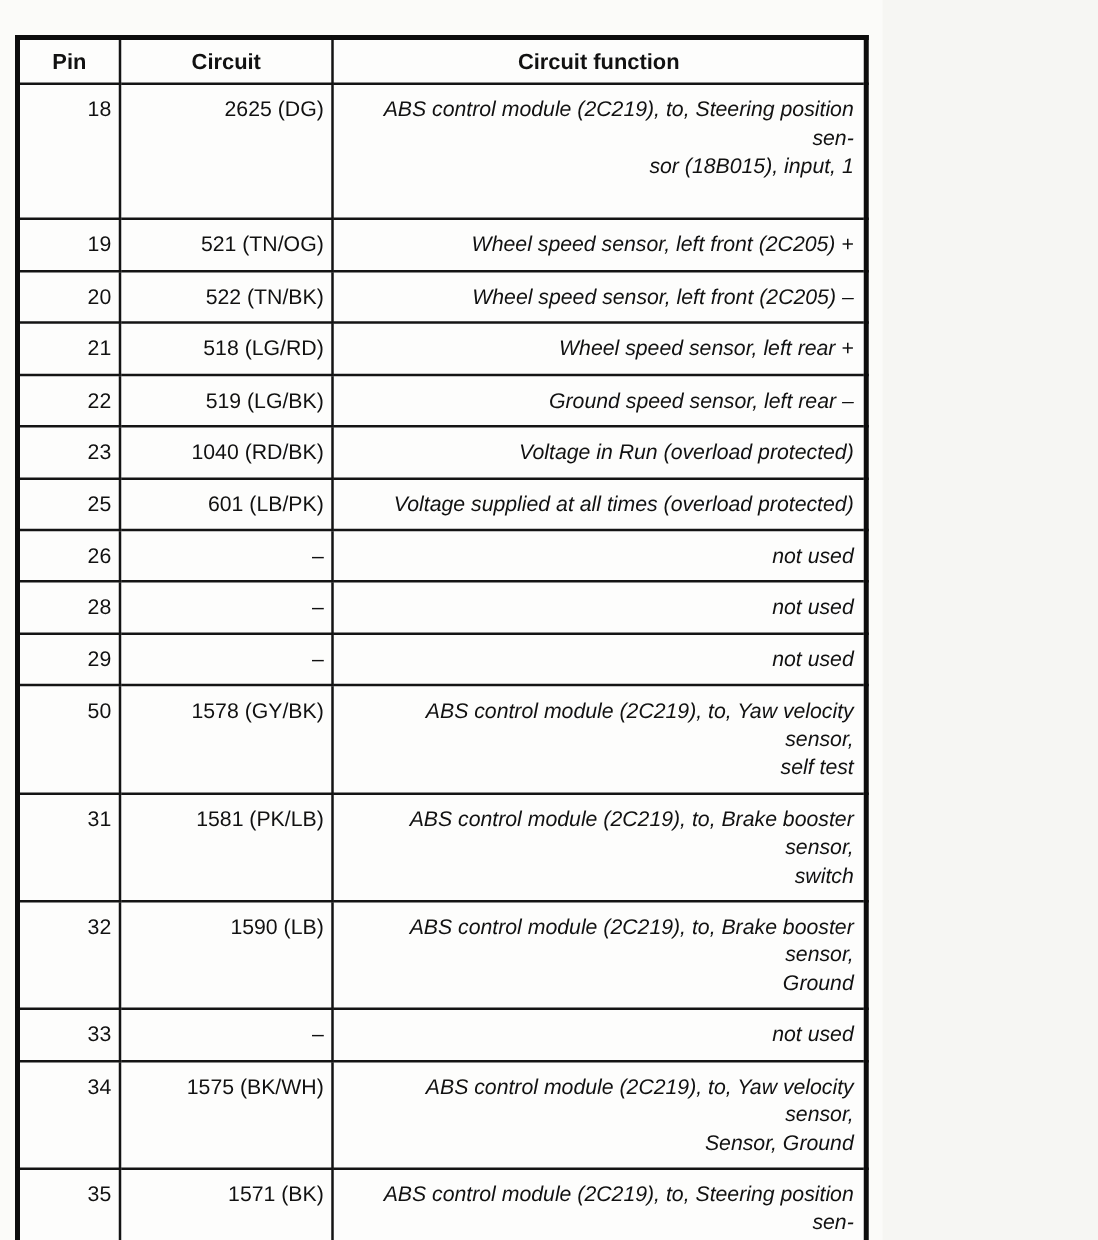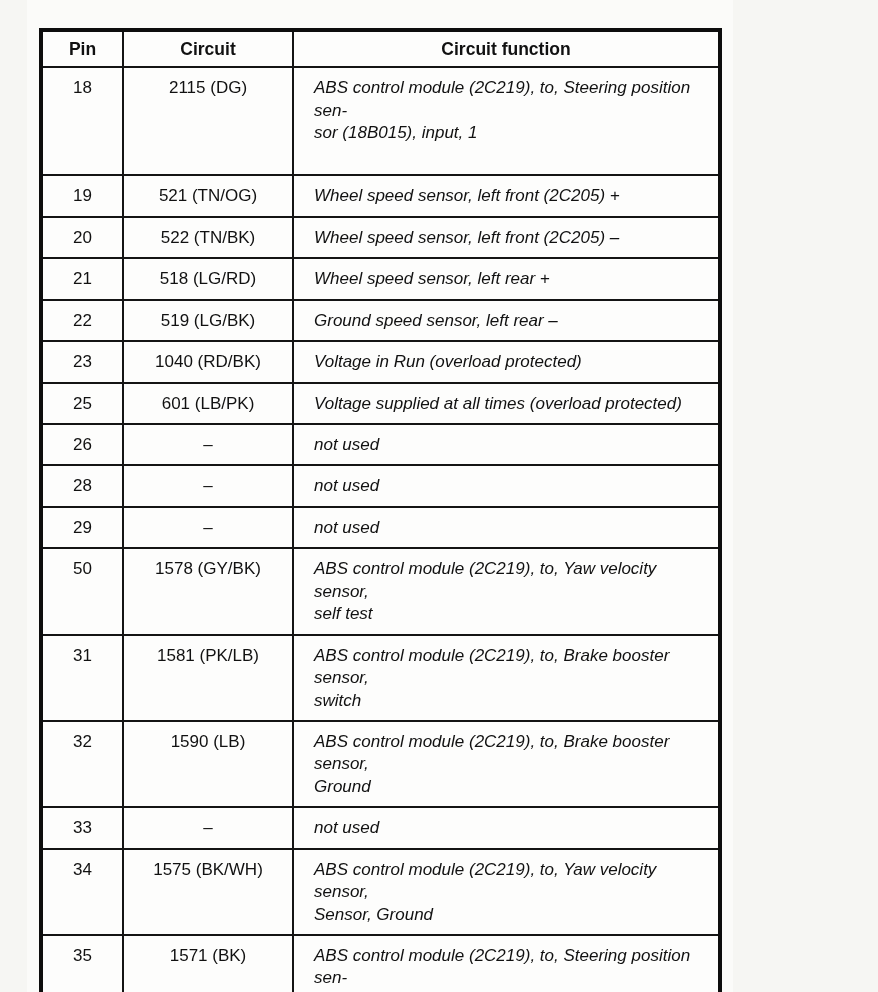--- a/index.html
+++ b/index.html
@@ -8,37 +8,37 @@
     background: #f6f6f3;
     font-family: "Liberation Sans", "DejaVu Sans", sans-serif;
   }
   .page {
     width: 706px;
     height: 992px;
     box-sizing: border-box;
     background: #fbfbf9;
     padding: 28px 11px 14px 12px;
     overflow: hidden;
-    margin-left: 27px;
   }
   table.pinout {
     border-collapse: collapse;
     width: 100%;
     background: #fdfdfc;
     border: 4px solid #0d0d0d;
     table-layout: fixed;
   }
   table.pinout th,
   table.pinout td {
     border: 2px solid #141414;
     font-size: 17px;
     color: #111111;
     line-height: 1.32;
     vertical-align: top;
     box-sizing: border-box;
+    text-align: right;
   }
   table.pinout th {
     font-weight: bold;
     font-size: 17.5px;
     text-align: center;
     padding: 6px 8px 5px 8px;
   }
   th.pin-col  { width: 82px; }
   th.circuit-col { width: 170px; }
   th.function-col { width: auto; }
@@ -68,21 +68,21 @@
     <thead>
       <tr>
         <th class="pin-col">Pin</th>
         <th class="circuit-col">Circuit</th>
         <th class="function-col">Circuit function</th>
       </tr>
     </thead>
     <tbody>
         <tr>
           <td class="pin-cell">18</td>
-          <td class="circuit-cell">2115 (DG)</td>
+          <td class="circuit-cell">2625 (DG)</td>
           <td class="function-cell">ABS control module (2C219), to, Steering position sen-
 sor (18B015), input, 1</td>
         </tr>
         <tr>
           <td class="pin-cell">19</td>
           <td class="circuit-cell">521 (TN/OG)</td>
           <td class="function-cell">Wheel speed sensor, left front (2C205) +</td>
         </tr>
         <tr>
           <td class="pin-cell">20</td>

